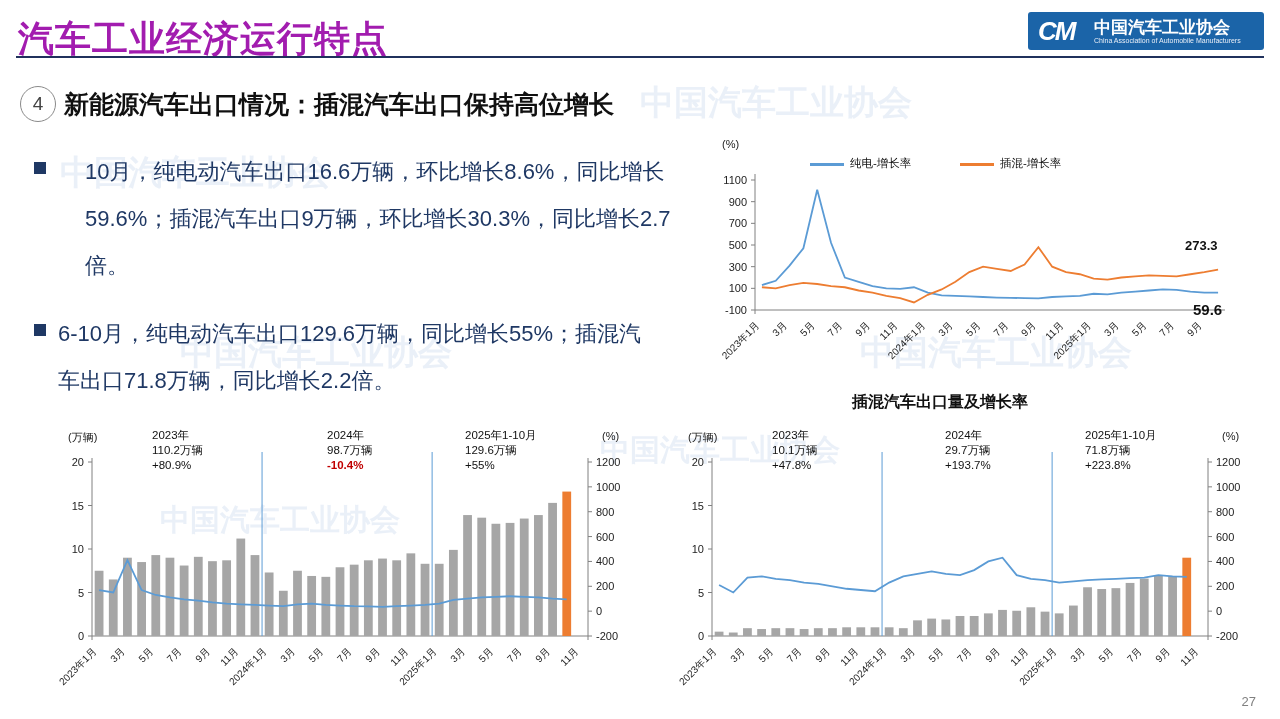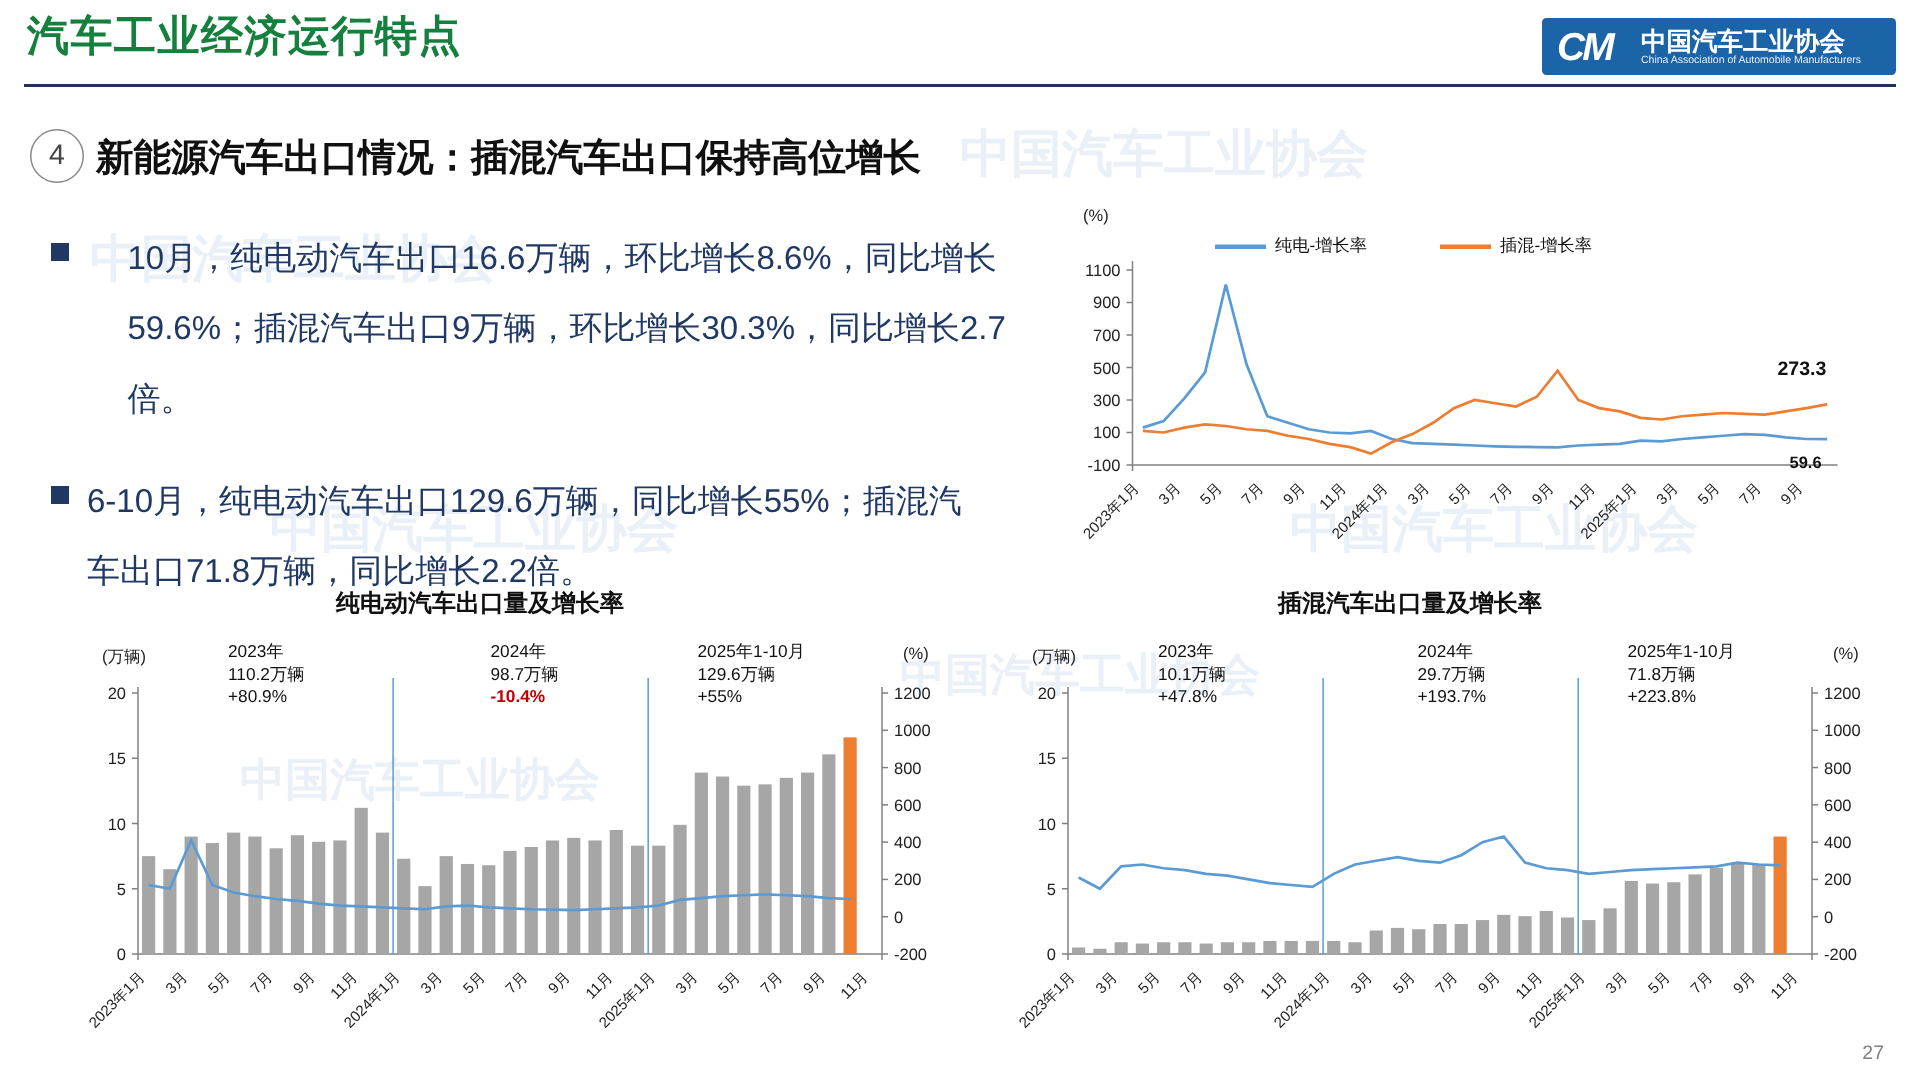--- a/index.html
+++ b/index.html
@@ -3,21 +3,21 @@
 <meta charset="utf-8">
 <style>
   html,body{margin:0;padding:0;}
   body{
     width:1280px;height:719px;background:#ffffff;
     font-family:"Liberation Sans","DejaVu Sans",sans-serif;
     color:#1a1a1a;position:relative;overflow:hidden;
   }
   
   .header{position:absolute;left:0;top:0;width:1280px;height:60px;}
-  .header-title{position:absolute;left:18px;top:5px;font-size:28px;font-weight:bold;color:#15803d;letter-spacing:1px;}
+  .header-title{position:absolute;left:18px;top:15px;font-size:36px;font-weight:bold;color:#a21caf;letter-spacing:1px;}
   .header-rule{position:absolute;left:16px;top:56px;width:1248px;height:2px;background:#20315c;}
   .logo{position:absolute;right:16px;top:12px;width:236px;height:38px;background:#1b64a8;border-radius:3px;overflow:hidden;}
   .logo .cm{position:absolute;left:10px;top:4px;font-size:26px;font-weight:bold;color:#fff;font-style:italic;letter-spacing:-2px;}
   .logo .cn{position:absolute;left:66px;top:4px;font-size:17px;font-weight:bold;color:#fff;}
   .logo .en{position:absolute;left:66px;top:25px;font-size:7px;color:#e8eef7;}
   
   .sec-num{position:absolute;left:20px;top:86px;width:34px;height:34px;border-radius:50%;border:1.5px solid #8a8a8a;color:#444;font-size:19px;display:flex;align-items:center;justify-content:center;}
   .sec-title{position:absolute;left:64px;top:88px;font-size:25px;font-weight:bold;color:#101010;}
   
   .bullet{position:absolute;width:12px;height:12px;background:#1f3864;}
@@ -106,25 +106,24 @@
       <text x="348.7352941176471" y="216" font-size="10" fill="#222" text-anchor="end" font-family="&quot;Liberation Sans&quot;,sans-serif" transform="rotate(-45 348.7352941176471 216)">7月</text>
       <text x="376.38235294117646" y="216" font-size="10" fill="#222" text-anchor="end" font-family="&quot;Liberation Sans&quot;,sans-serif" transform="rotate(-45 376.38235294117646 216)">9月</text>
       <text x="404.02941176470586" y="216" font-size="10" fill="#222" text-anchor="end" font-family="&quot;Liberation Sans&quot;,sans-serif" transform="rotate(-45 404.02941176470586 216)">11月</text>
       <text x="431.6764705882353" y="216" font-size="10" fill="#222" text-anchor="end" font-family="&quot;Liberation Sans&quot;,sans-serif" transform="rotate(-45 431.6764705882353 216)">2025年1月</text>
       <text x="459.3235294117647" y="216" font-size="10" fill="#222" text-anchor="end" font-family="&quot;Liberation Sans&quot;,sans-serif" transform="rotate(-45 459.3235294117647 216)">3月</text>
       <text x="486.97058823529414" y="216" font-size="10" fill="#222" text-anchor="end" font-family="&quot;Liberation Sans&quot;,sans-serif" transform="rotate(-45 486.97058823529414 216)">5月</text>
       <text x="514.6176470588235" y="216" font-size="10" fill="#222" text-anchor="end" font-family="&quot;Liberation Sans&quot;,sans-serif" transform="rotate(-45 514.6176470588235 216)">7月</text>
       <text x="542.2647058823529" y="216" font-size="10" fill="#222" text-anchor="end" font-family="&quot;Liberation Sans&quot;,sans-serif" transform="rotate(-45 542.2647058823529 216)">9月</text>
     </svg>
   <div class="annot" id="c1-a1" style="left:525px;top:128px;font-weight:bold;font-size:13px;">273.3</div>
-  <div class="annot" id="c1-a2" style="left:533px;top:192px;font-weight:bold;font-size:11px;">59.6</div>
+  <div class="annot" id="c1-a2" style="left:533px;top:192px;font-weight:bold;font-size:15px;">59.6</div>
 </div>
 
 <div class="chart-box" id="chart2" style="left:30px;top:392px;width:620px;height:320px;">
-  <div class="chart-title" style="top:0;left:60px;width:460px;">纯电动汽车出口量及增长率</div>
   <div class="axis-label" style="left:38px;top:38px;">(万辆)</div>
   <div class="axis-label" style="left:572px;top:38px;">(%)</div>
   <div class="annot" style="left:122px;top:36px;">
     <span>2023年</span><br>
     <span>110.2万辆</span><br>
     <span>+80.9%</span>
   </div>
   <div class="annot" style="left:297px;top:36px;">
     <span>2024年</span><br>
     <span>98.7万辆</span><br>

